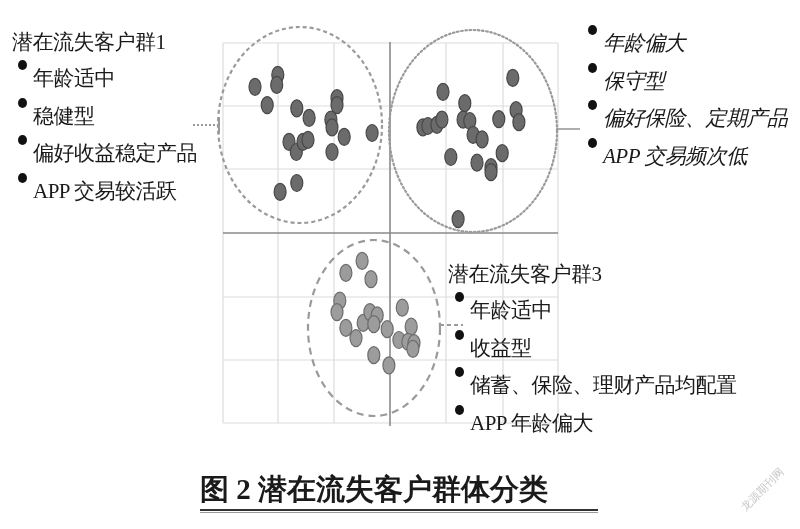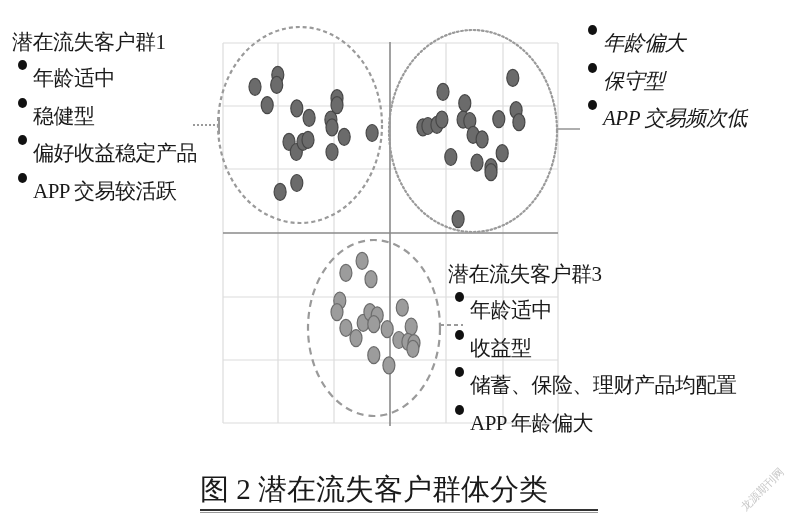--- a/index.html
+++ b/index.html
@@ -20,21 +20,21 @@
               background: #111; margin-right: 6px; flex: none; }
 
     #g1 { left: 12px; top: 24px; }
     #g1 li { padding-left: 6px; }
     #g2 { left: 582px; top: 25px; }
     #g2 li { padding-left: 6px; font-style: italic; }
     #g3 { left: 448px; top: 256px; }
     #g3 li { padding-left: 7px; }
 
     #caption { position: absolute; left: 200px; top: 470px; width: 398px; height: 44px; }
-    #caption-text { font-size: 29px; font-weight: normal; line-height: 38px; letter-spacing: 0px; white-space: nowrap;
+    #caption-text { font-size: 29px; font-weight: bold; line-height: 38px; letter-spacing: 0px; white-space: nowrap;
                     font-family: "Liberation Serif", "DejaVu Serif", serif; }
     #caption-rule1 { position: absolute; left: 0; top: 39px; width: 398px; height: 2px; background: #333; }
     #caption-rule2 { position: absolute; left: 0; top: 42px; width: 398px; height: 1px; background: #9a9a9a; }
 
     #watermark { position: absolute; left: 735px; top: 482px; font-size: 11px; color: #c8c8c8;
                  transform: rotate(-45deg); transform-origin: center; white-space: nowrap;
                  font-family: "DejaVu Sans", sans-serif; }
   </style>
 </head>
 <body>
@@ -165,20 +165,24 @@
     <li>
         <span class="bullet"></span>
         <span>年龄偏大</span>
       </li>
     <li>
         <span class="bullet"></span>
         <span>保守型</span>
       </li>
     <li>
         <span class="bullet"></span>
+        <span>偏好保险、定期产品</span>
+      </li>
+    <li>
+        <span class="bullet"></span>
         <span>APP 交易频次低</span>
       </li>
   </ul>
 </div>
 
 <div class="group" id="g3">
   <div class="title">潜在流失客户群3</div>
   <ul>
     <li>
         <span class="bullet"></span>

